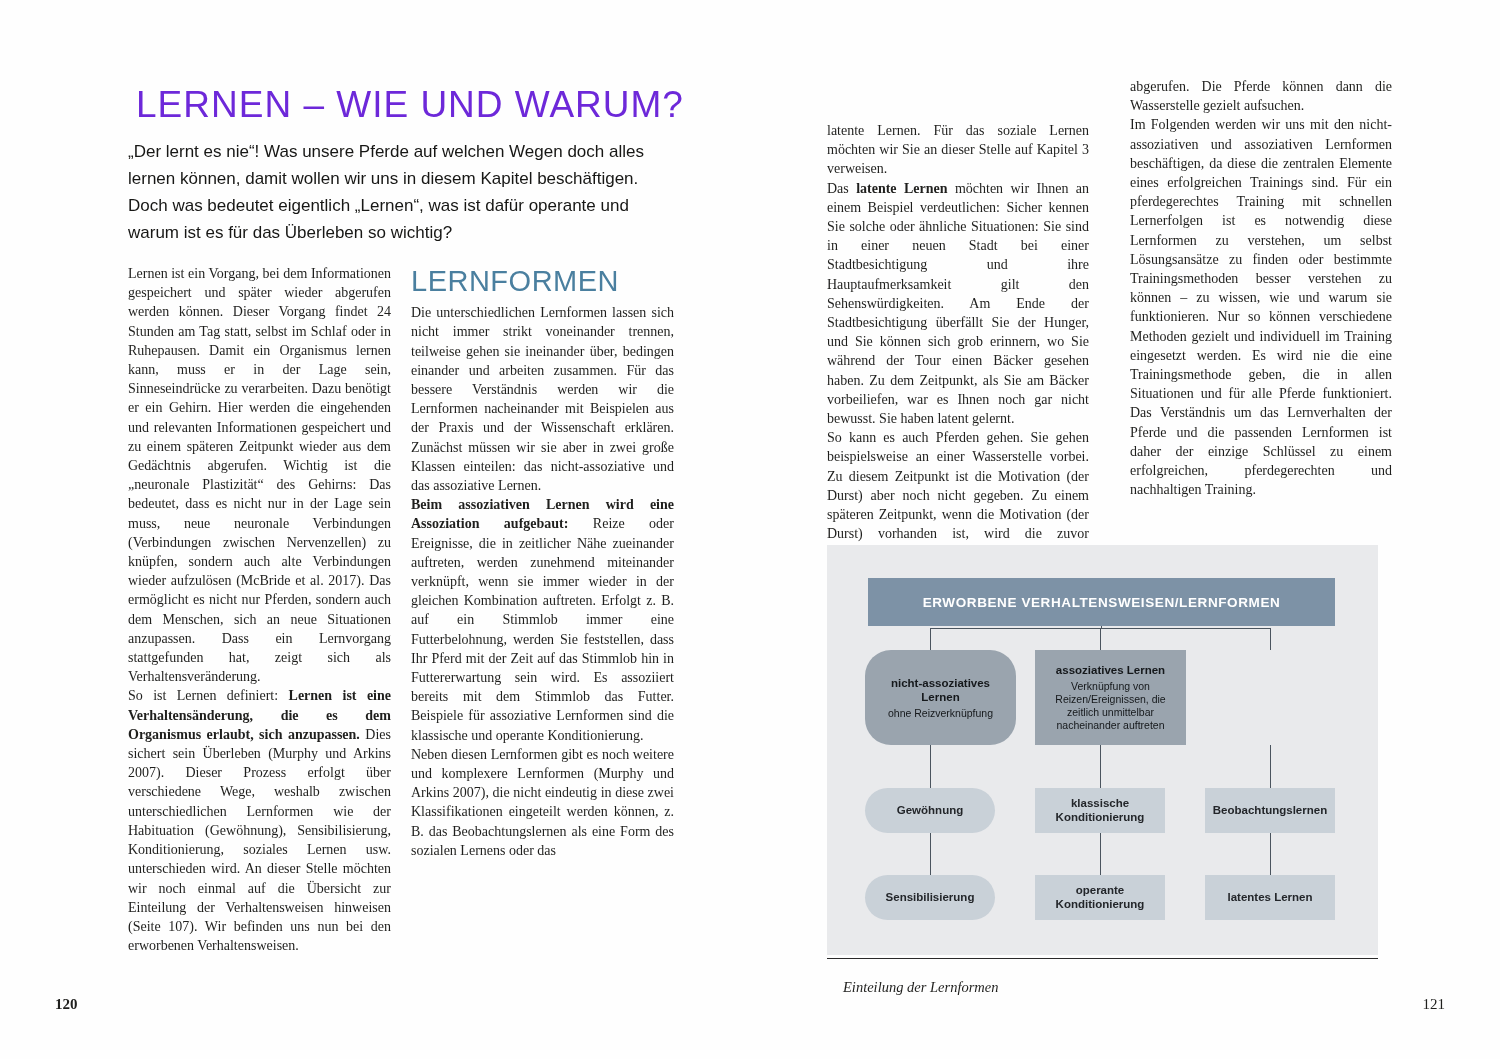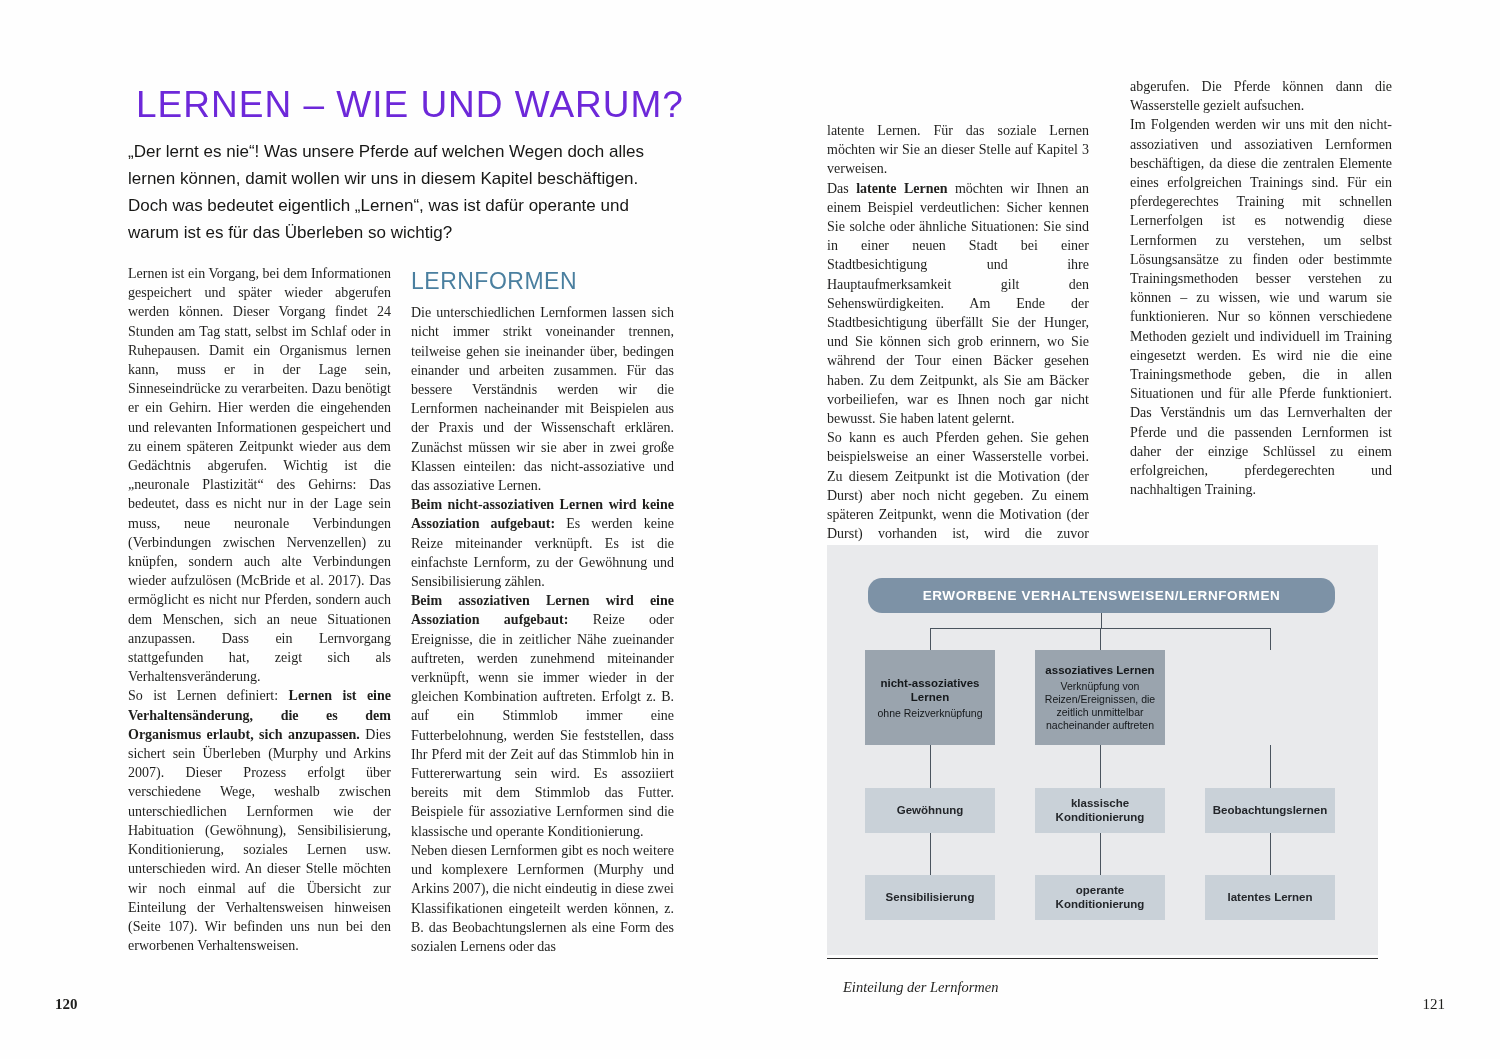--- a/index.html
+++ b/index.html
@@ -48,53 +48,52 @@
 
   .c1 { left: 128px; top: 264px; width: 263px; }
   .c2 { left: 411px; top: 272px; width: 263px; }
   .c3 { left: 827px; top: 92px;  width: 262px; margin-top: 29px; }
   .c4 { left: 1110px; top: 77px; width: 262px; margin-left: 20px; }
 
   .subhead {
     margin: 0 0 12px 0;
     font-family: "Liberation Sans", sans-serif;
     font-weight: 500;
-    font-size: 23px;
+    font-size: 29px;
     letter-spacing: 0.5px;
     color: #4a7f9f;
     text-align: left;
   }
 
   
   .figure {
     position: absolute;
     left: 827px; top: 545px;
     width: 551px; height: 410px;
     background: #e9eaec;
     font-family: "Liberation Sans", sans-serif;
   }
   .fig-title {
     position: absolute;
     left: 41px; top: 33px;
-    width: 467px; height: 35px;
+    width: 467px; height: 48px;
     background: #7d92a6;
     color: #ffffff;
     font-weight: bold;
     font-size: 13.5px;
     letter-spacing: 0.6px;
     display: flex; align-items: center; justify-content: center;
     z-index: 2;
-    border-radius: 14px;
   }
   .vline, .hline { position: absolute; background: #4a545e; z-index: 1; }
 
   .hbox {
     position: absolute;
     top: 105px;
-    width: 130px; height: 95px;
+    width: 151px; height: 95px;
     background: #9aa4ae;
     color: #15181b;
     display: flex; flex-direction: column;
     align-items: center; justify-content: center;
     text-align: center;
     box-sizing: border-box;
     padding: 4px 6px;
     z-index: 2;
   }
   .hname { font-weight: bold; font-size: 11.5px; line-height: 14px; }
@@ -107,21 +106,21 @@
     color: #23262a;
     font-weight: bold;
     font-size: 11.5px;
     line-height: 13.5px;
     display: flex; align-items: center; justify-content: center;
     text-align: center;
     box-sizing: border-box;
     padding: 3px 8px;
     z-index: 2;
   }
-  .bx0 { left: 38px; }
+  .bx0 { left: 38px; border-radius: 26px; }
   .bx1 { left: 208px; }
   .bx2 { left: 378px; }
   .r1 { top: 243px; }
   .r2 { top: 330px; }
 
   .fig-rule {
     position: absolute;
     left: 827px; top: 958px;
     width: 551px; height: 1px;
     background: #2a2a2a;
@@ -156,21 +155,20 @@
   <p class="intro">„Der lernt es nie“! Was unsere Pferde auf welchen Wegen doch alles lernen können, damit wollen wir uns in diesem Kapitel beschäftigen. Doch was bedeutet eigentlich „Lernen“, was ist dafür operante und warum ist es für das Überleben so wichtig?</p>
 
   <div class="col c1">
     <p><span>Lernen ist ein Vorgang, bei dem Informationen gespeichert und später wieder abgerufen werden können. Dieser Vorgang findet 24 Stunden am Tag statt, selbst im Schlaf oder in Ruhepausen. Damit ein Organismus lernen kann, muss er in der Lage sein, Sinneseindrücke zu verarbeiten. Dazu benötigt er ein Gehirn. Hier werden die eingehenden und relevanten Informationen gespeichert und zu einem späteren Zeitpunkt wieder aus dem Gedächtnis abgerufen. Wichtig ist die „neuronale Plastizität“ des Gehirns: Das bedeutet, dass es nicht nur in der Lage sein muss, neue neuronale Verbindungen (Verbindungen zwischen Nervenzellen) zu knüpfen, sondern auch alte Verbindungen wieder aufzulösen (McBride et al. 2017). Das ermöglicht es nicht nur Pferden, sondern auch dem Menschen, sich an neue Situationen anzupassen. Dass ein Lernvorgang stattgefunden hat, zeigt sich als Verhaltensveränderung.</span></p>
     <p><span>So ist Lernen definiert: </span><span class="b">Lernen ist eine Verhaltensänderung, die es dem Organismus erlaubt, sich anzupassen.</span><span> Dies sichert sein Überleben (Murphy und Arkins 2007). Dieser Prozess erfolgt über verschiedene Wege, weshalb zwischen unterschiedlichen Lernformen wie der Habituation (Gewöhnung), Sensibilisierung, Konditionierung, soziales Lernen usw. unterschieden wird. An dieser Stelle möchten wir noch einmal auf die Übersicht zur Einteilung der Verhaltensweisen hinweisen (Seite 107). Wir befinden uns nun bei den erworbenen Verhaltensweisen.</span></p>
   </div>
 
   <div class="col c2">
     <h2 class="subhead">LERNFORMEN</h2>
     <p><span>Die unterschiedlichen Lernformen lassen sich nicht immer strikt voneinander trennen, teilweise gehen sie ineinander über, bedingen einander und arbeiten zusammen. Für das bessere Verständnis werden wir die Lernformen nacheinander mit Beispielen aus der Praxis und der Wissenschaft erklären. Zunächst müssen wir sie aber in zwei große Klassen einteilen: das nicht-assoziative und das assoziative Lernen.</span></p>
-    <p><span class="b">Beim nicht-assoziativen Lernen wird keine Assoziation aufgebaut:</span><span> Es werden keine Reize miteinander verknüpft. Es ist die einfachste Lernform, zu der Gewöhnung und Sensibilisierung zählen.</span></p>
     <p><span class="b">Beim assoziativen Lernen wird eine Assoziation aufgebaut:</span><span> Reize oder Ereignisse, die in zeitlicher Nähe zueinander auftreten, werden zunehmend miteinander verknüpft, wenn sie immer wieder in der gleichen Kombination auftreten. Erfolgt z. B. auf ein Stimmlob immer eine Futterbelohnung, werden Sie feststellen, dass Ihr Pferd mit der Zeit auf das Stimmlob hin in Futtererwartung sein wird. Es assoziiert bereits mit dem Stimmlob das Futter. Beispiele für assoziative Lernformen sind die klassische und operante Konditionierung.</span></p>
     <p><span>Neben diesen Lernformen gibt es noch weitere und komplexere Lernformen (Murphy und Arkins 2007), die nicht eindeutig in diese zwei Klassifikationen eingeteilt werden können, z. B. das Beobachtungslernen als eine Form des sozialen Lernens oder das</span></p>
   </div>
 
   <div class="col c3">
     <p><span>latente Lernen. Für das soziale Lernen möchten wir Sie an dieser Stelle auf Kapitel 3 verweisen.</span></p>
     <p><span>Das </span><span class="b">latente Lernen</span><span> möchten wir Ihnen an einem Beispiel verdeutlichen: Sicher kennen Sie solche oder ähnliche Situationen: Sie sind in einer neuen Stadt bei einer Stadtbesichtigung und ihre Hauptaufmerksamkeit gilt den Sehenswürdigkeiten. Am Ende der Stadtbesichtigung überfällt Sie der Hunger, und Sie können sich grob erinnern, wo Sie während der Tour einen Bäcker gesehen haben. Zu dem Zeitpunkt, als Sie am Bäcker vorbeiliefen, war es Ihnen noch gar nicht bewusst. Sie haben latent gelernt.</span></p>
     <p><span>So kann es auch Pferden gehen. Sie gehen beispielsweise an einer Wasserstelle vorbei. Zu diesem Zeitpunkt ist die Motivation (der Durst) aber noch nicht gegeben. Zu einem späteren Zeitpunkt, wenn die Motivation (der Durst) vorhanden ist, wird die zuvor unbewusst gespeicherte Information</span></p>
   </div>
 

